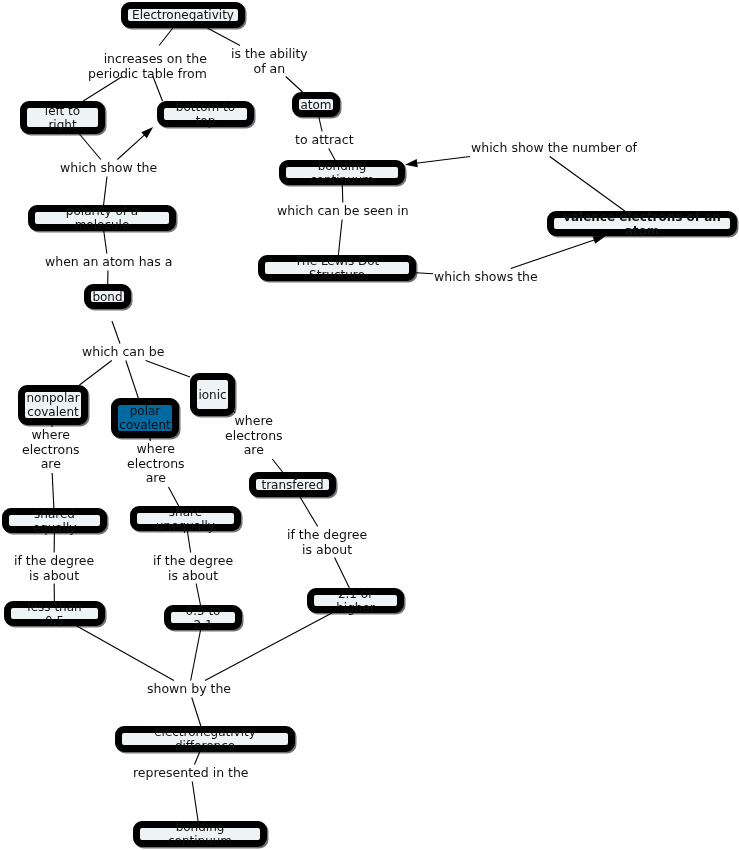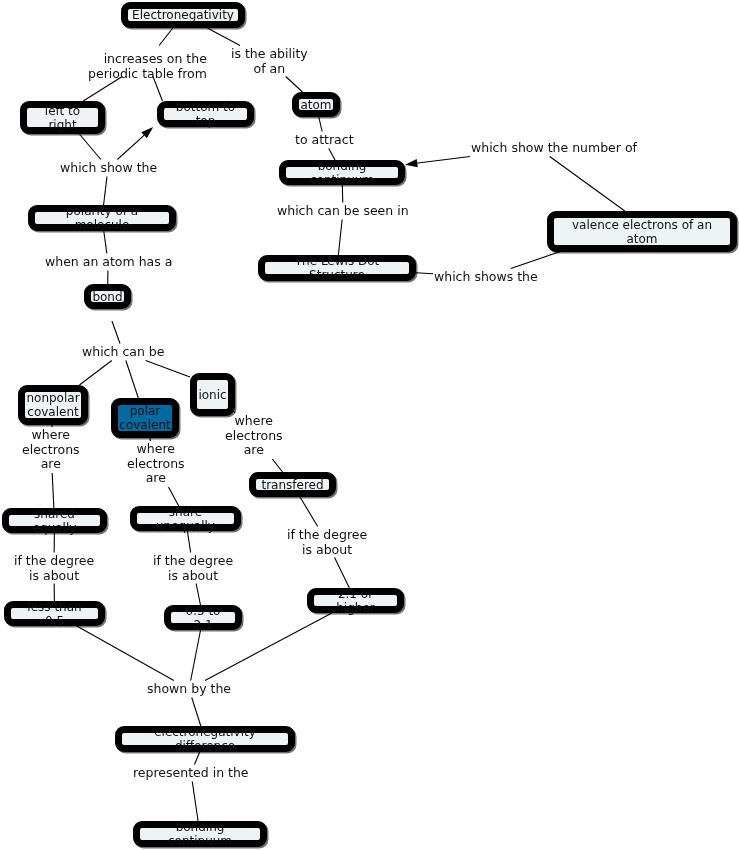--- a/index.html
+++ b/index.html
@@ -102,21 +102,21 @@
       <polygon points="153.17592592592592,127 146.78634533051354,138.32136298396662 141.28980407165207,132.26498881911" fill="#000000"></polygon>
       <polygon points="405,164.625 416.73754562889474,159.0366171740284 417.7519923051679,167.15219058421377" fill="#000000"></polygon>
       <polygon points="605.5514018691589,236 595.2052973080841,243.87134806823505 592.5521021063669,236.13492841462954" fill="#000000"></polygon>
     </svg>
   <div id="node-layer">
       <div class="node" style="left: 121px; top: 2px; width: 124px; height: 26px;">Electronegativity</div>
       <div class="node" style="left: 20px; top: 101px; width: 85px; height: 33px;">left to right</div>
       <div class="node" style="left: 119px; top: 101px; width: 97px; height: 26px; margin-left: 38px;">bottom to top</div>
       <div class="node" style="left: 292px; top: 92px; width: 48px; height: 25px;">atom</div>
       <div class="node" style="left: 279px; top: 160px; width: 126px; height: 25px;">bonding continuum</div>
-      <div class="node" style="left: 547px; top: 211px; width: 190px; height: 41px;">valence electrons of an atom</div>
+      <div class="node" style="left: 547px; top: 211px; width: 190px; height: 25px; font-weight: bold;">valence electrons of an atom</div>
       <div class="node" style="left: 28px; top: 205px; width: 148px; height: 26px;">polarity of a molecule</div>
       <div class="node" style="left: 258px; top: 255px; width: 158px; height: 26px;">The Lewis Dot Structure</div>
       <div class="node" style="left: 84px; top: 284px; width: 47px; height: 25px;">bond</div>
       <div class="node" style="left: 18px; top: 385px; width: 70px; height: 40px;">nonpolar
 covalent</div>
       <div class="node selected" style="left: 111px; top: 398px; width: 68px; height: 40px;">polar
 covalent</div>
       <div class="node" style="left: 190px; top: 373px; width: 45px; height: 43px;">ionic</div>
       <div class="node" style="left: 249px; top: 472px; width: 87px; height: 25px;">transfered</div>
       <div class="node" style="left: 2px; top: 508px; width: 105px; height: 25px;">shared equally</div>

